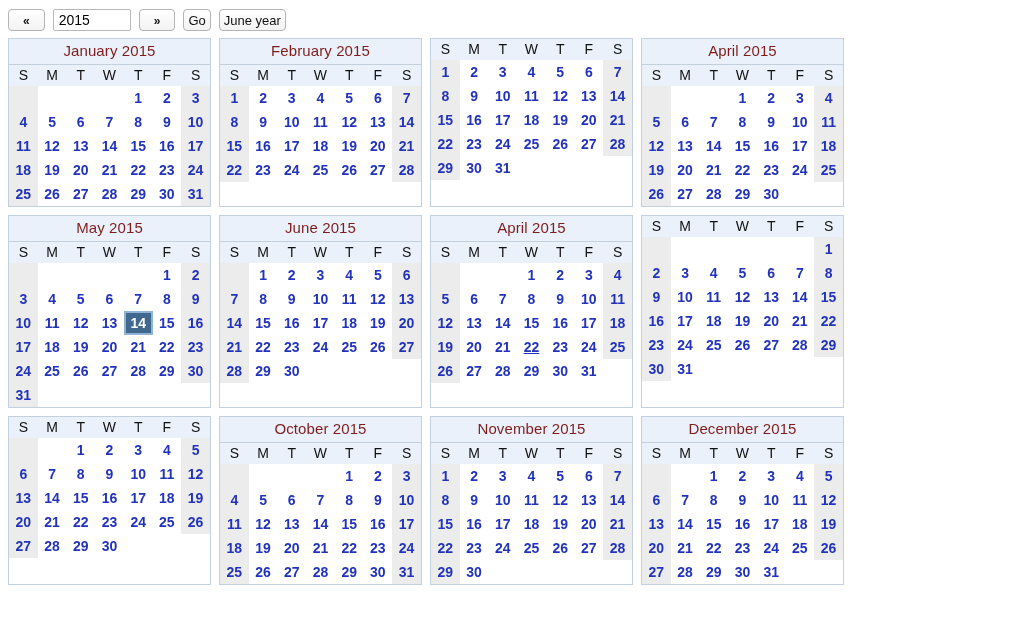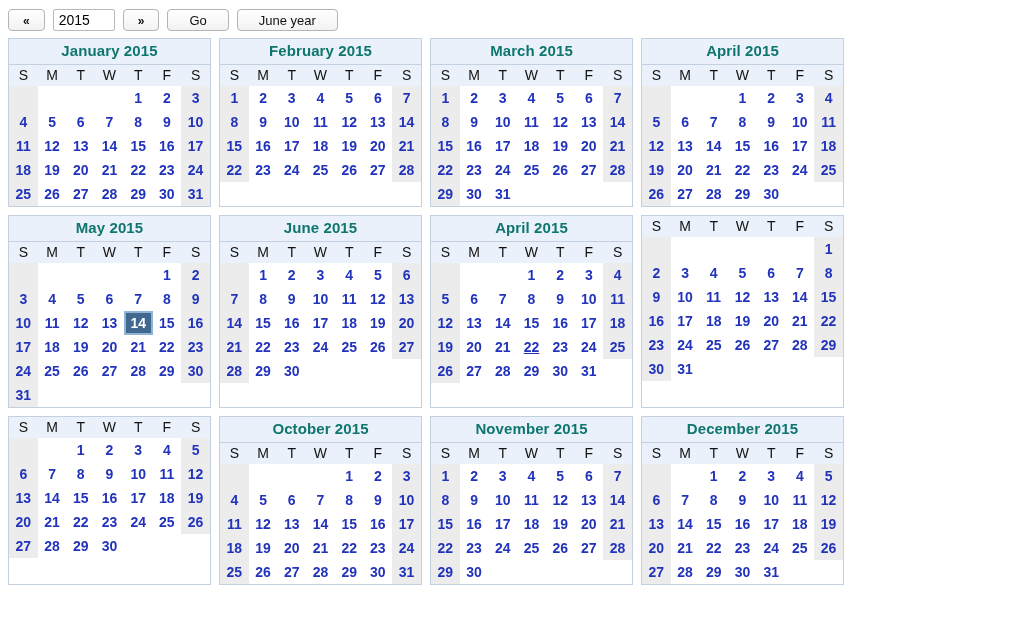--- a/index.html
+++ b/index.html
@@ -25,41 +25,41 @@
     box-sizing: border-box;
   }
   .btn {
     font-family: "Liberation Sans", sans-serif;
     font-size: 13px;
     color: #101010;
     background: #fbfbfb;
     background-image: linear-gradient(#ffffff, #f2f2f2);
     border: 1px solid #b4b4b4;
     border-radius: 4px;
-    padding: 3px 21px;
+    padding: 3px 4px;
     height: 22px;
     line-height: 16px;
     box-sizing: border-box;
     cursor: pointer;
     white-space: nowrap;
   }
   .btn.nav {
     padding: 3px 14px;
     font-size: 12px;
     font-weight: bold;
   }
   #year-input {
     font-family: "Liberation Sans", sans-serif;
     font-size: 14px;
     color: #000;
     border: 1px solid #b8b8b8;
     border-radius: 2px;
     background: #fff;
     height: 22px;
-    width: 62px;
+    width: 78px;
     box-sizing: border-box;
     padding: 1px 5px;
   }
 
   
   #year-grid {
     display: grid;
     grid-template-columns: repeat(4, 203px);
     gap: 8px 8px;
     padding: 4px 0 0 8px;
@@ -71,22 +71,22 @@
     padding: 0;
   }
   .month-head {
     background: #eaf1fa;
     border-bottom: 1px solid #c3d0e0;
     padding: 2px 0 3px 0;
   }
   .month-title {
     text-align: center;
     font-size: 15px;
-    font-weight: bold;
-    color: #0f766e;
+    font-weight: normal;
+    color: #7f1d1d;
     line-height: 20px;
     letter-spacing: 0.1px;
   }
   table.month {
     border-collapse: collapse;
     width: 100%;
     table-layout: fixed;
   }
   table.month th {
     font-size: 14px;
@@ -263,23 +263,20 @@
             <td class="empty"></td>
             <td class="empty"></td>
             <td class="empty"></td>
             <td class="empty"></td>
             <td class="empty"></td>
           </tr>
         </tbody>
       </table>
     </div>
     <div class="month-card">
-      <div class="month-head">
-        <div class="month-title">March 2015</div>
-      </div>
       <table class="month">
         <thead>
           <tr>
             <th>S</th>
             <th>M</th>
             <th>T</th>
             <th>W</th>
             <th>T</th>
             <th>F</th>
             <th>S</th>

